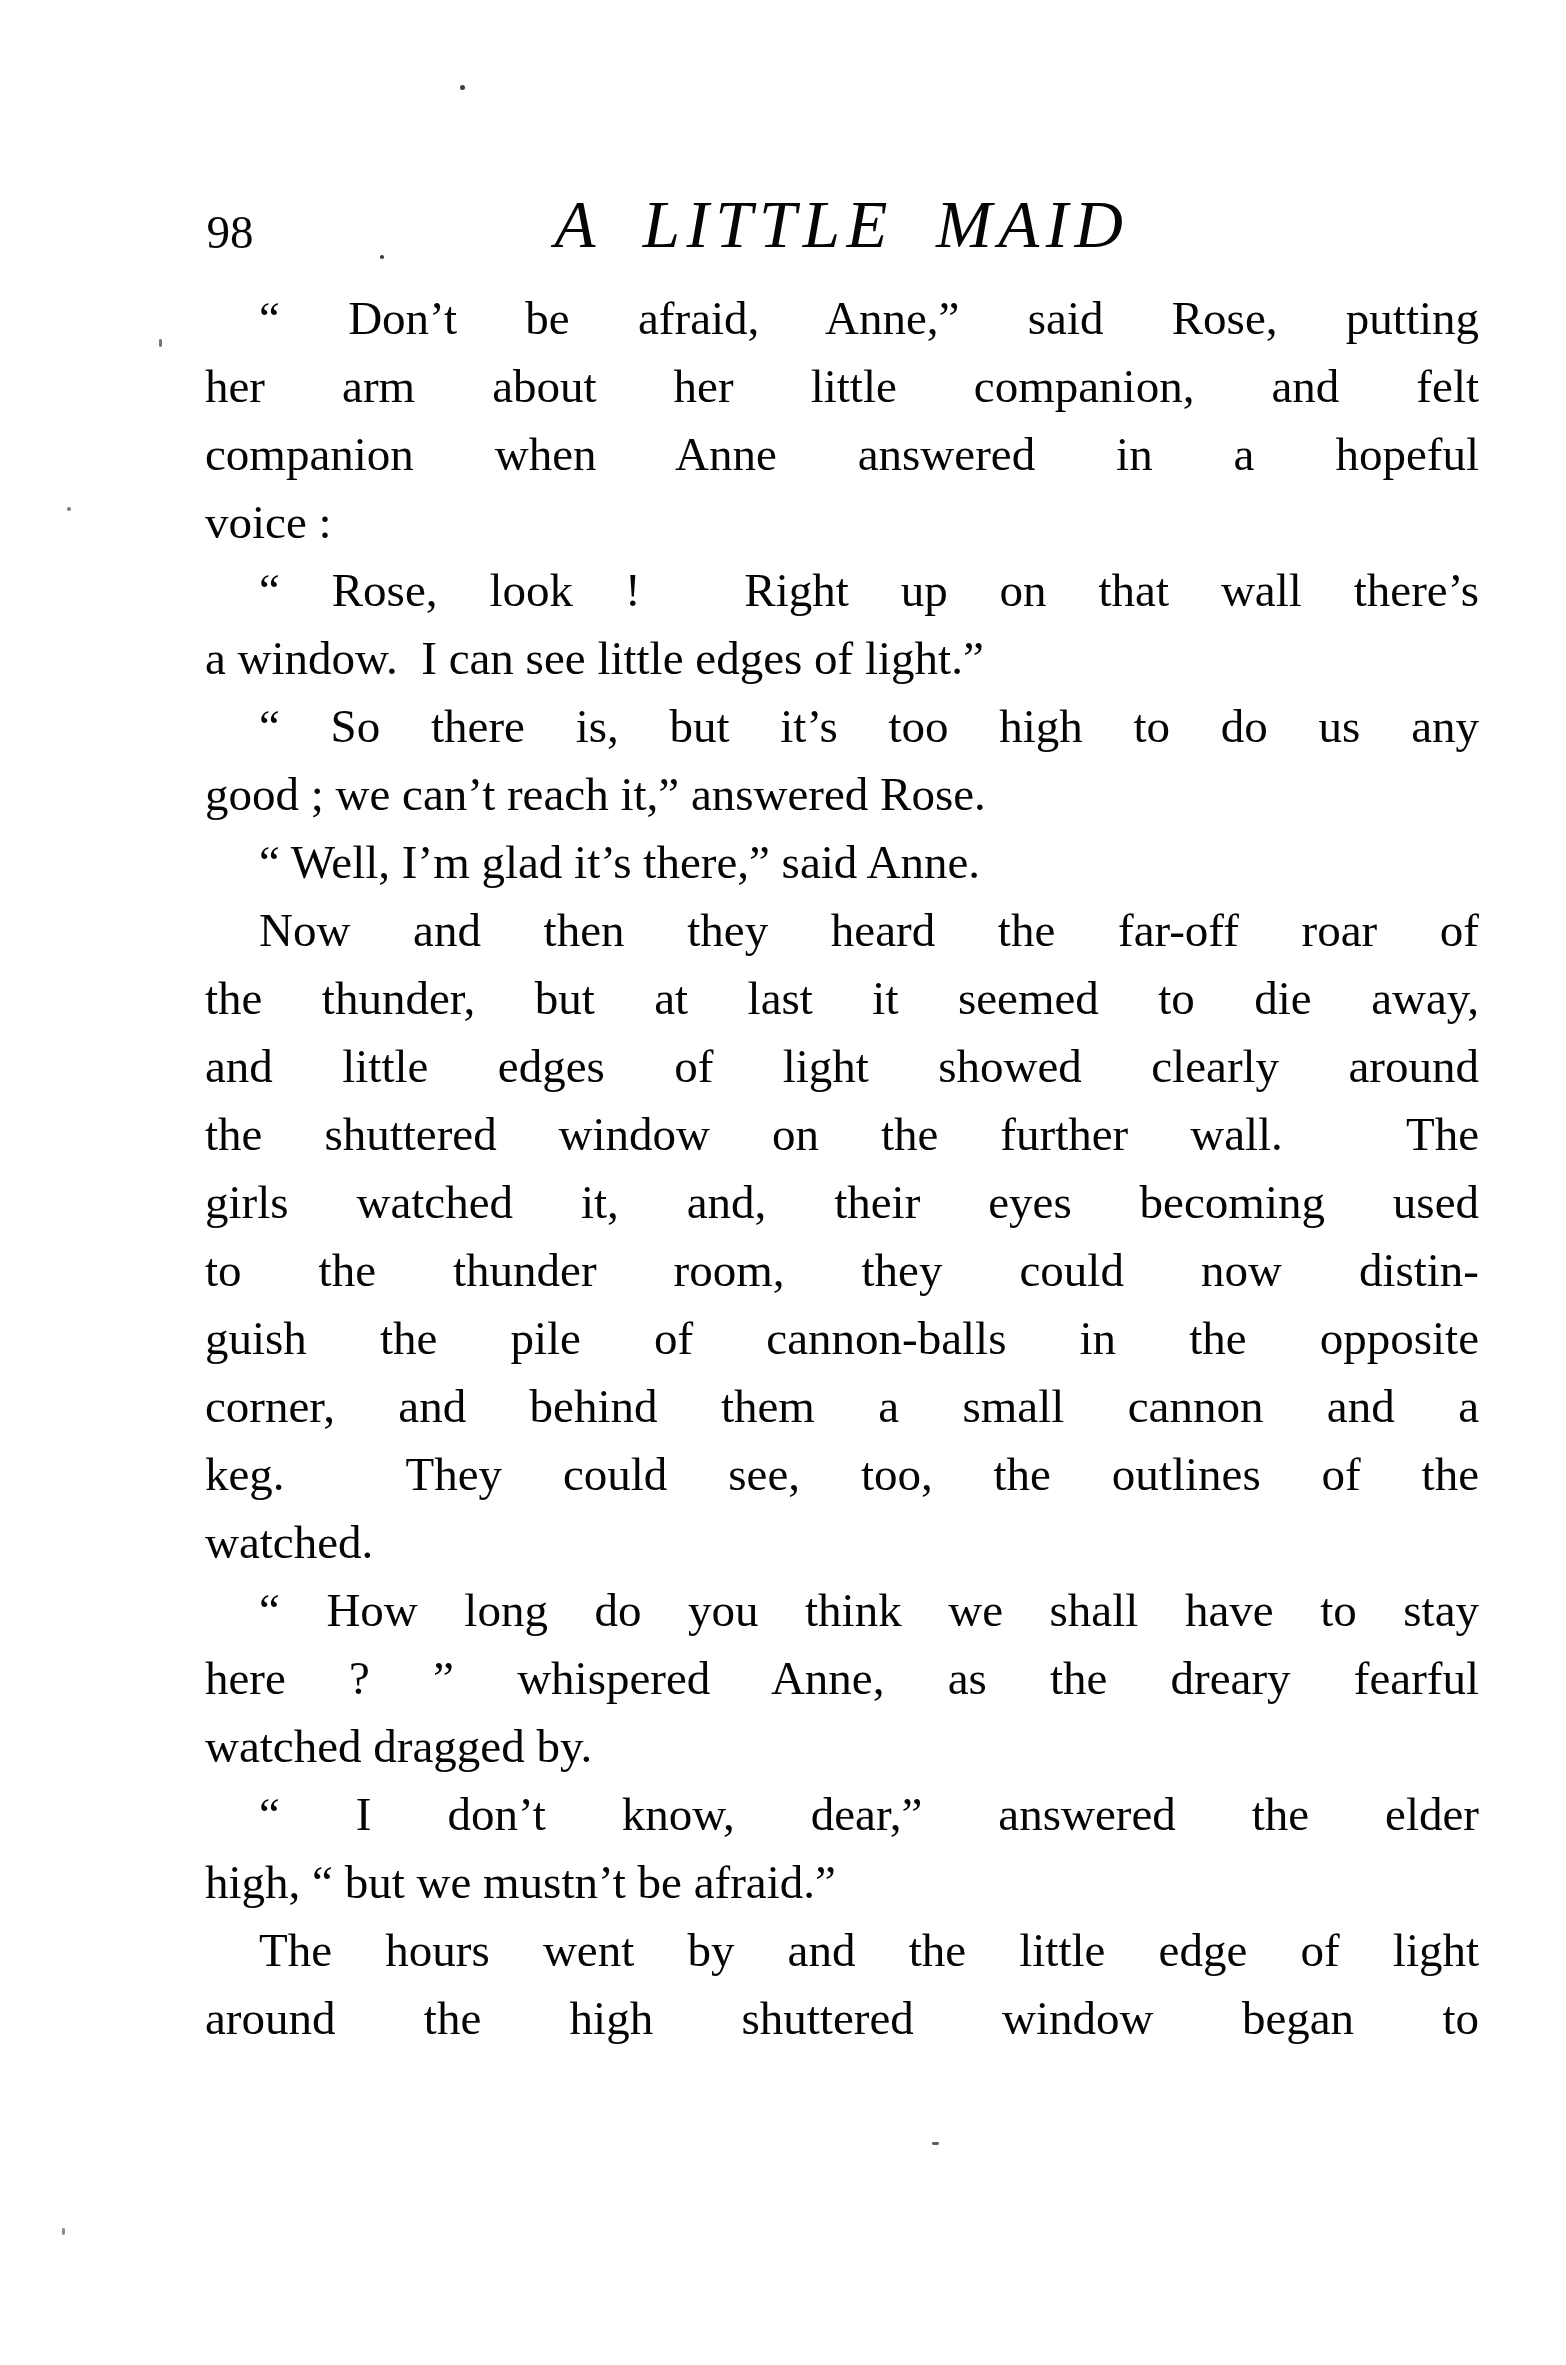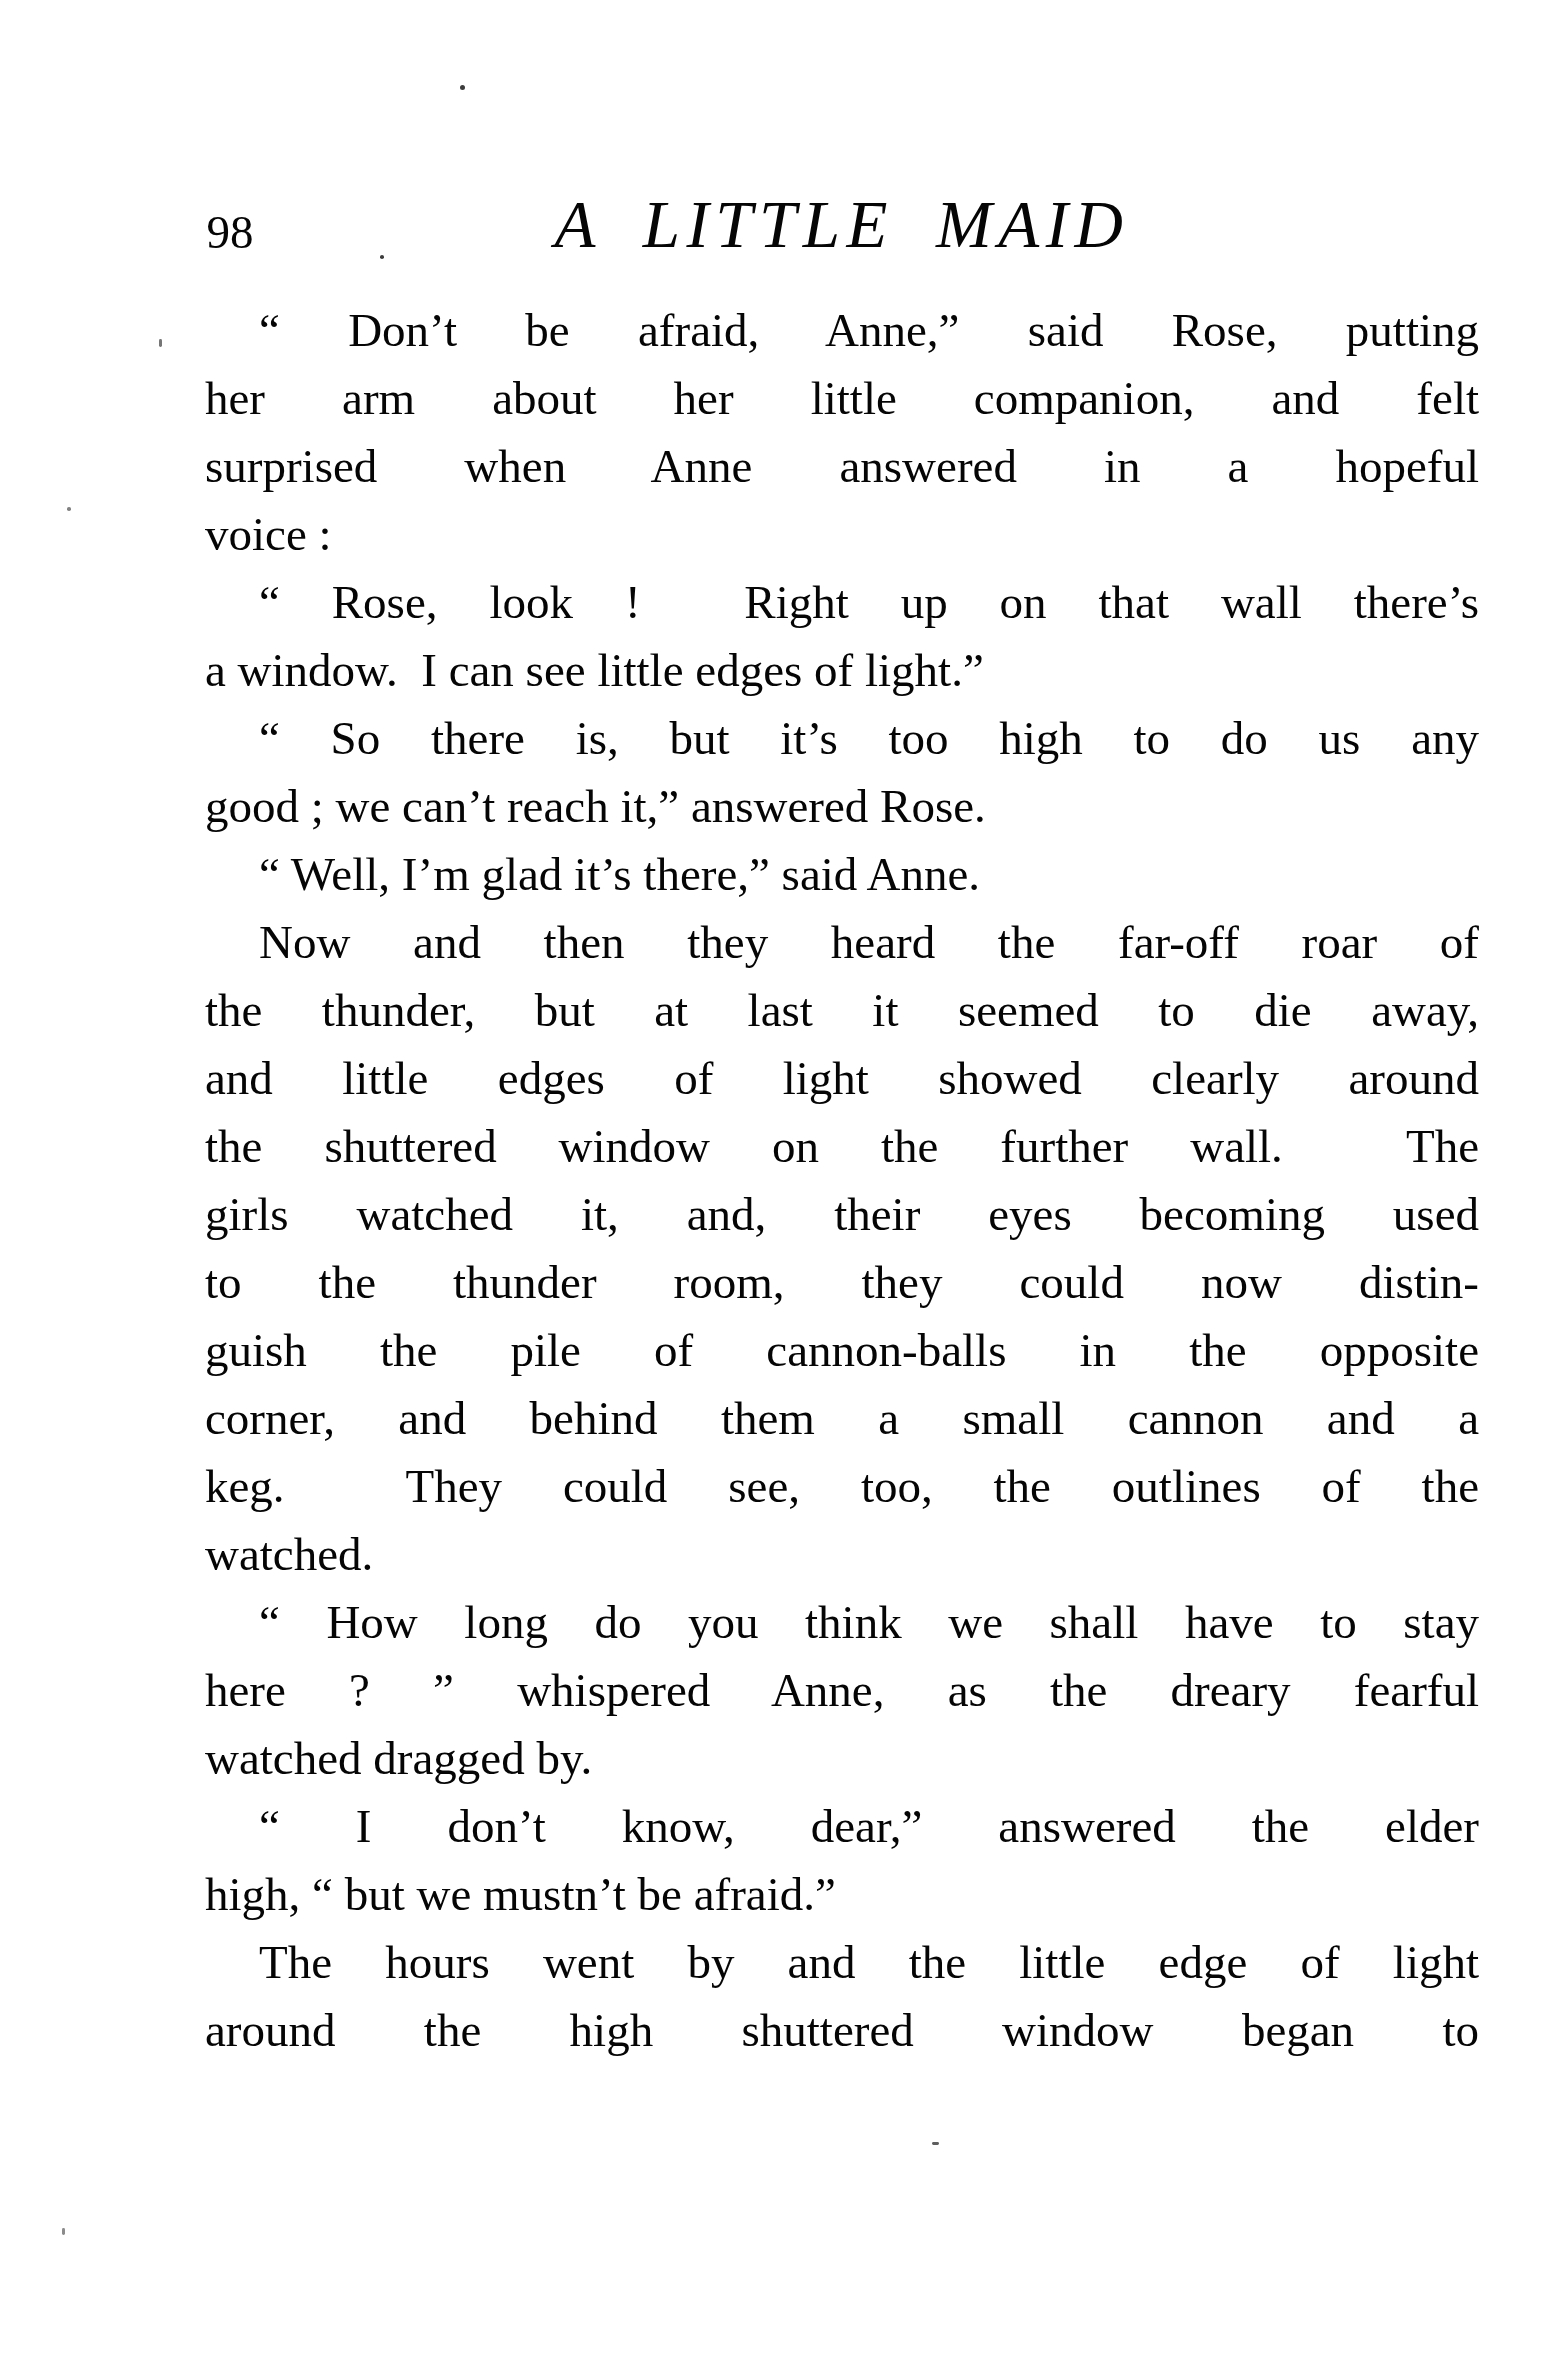--- a/index.html
+++ b/index.html
@@ -33,21 +33,21 @@
     font-style: italic;
     font-size: 67px;
     line-height: 1;
     letter-spacing: 6.5px;
     word-spacing: 18.7px;
     padding-top: 5.7px;
   }
 
   .body-text {
     position: absolute;
-    top: 296px;
+    top: 284px;
     left: 205px;
     width: 1274px;
   }
   .para { margin: 0; padding: 0; }
   .line {
     height: 68px;
     line-height: 68px;
     font-size: 47px;
     text-align: justify;
     text-align-last: justify;
@@ -70,21 +70,21 @@
   <div class="page-header">
     <span class="page-number">98</span>
     <div class="running-title">A LITTLE MAID</div>
   </div>
 
   <div class="body-text">
 
     <div class="para">
       <div class="line indent">“ Don’t be afraid, Anne,” said Rose, putting</div>
       <div class="line">her arm about her little companion, and felt</div>
-      <div class="line">surprised when Anne answered in a hopeful</div>
+      <div class="line">companion when Anne answered in a hopeful</div>
       <div class="line last">voice&nbsp;:</div>
     </div>
 
     <div class="para">
       <div class="line indent">“ Rose, look&nbsp;!&nbsp; Right up on that wall there’s</div>
       <div class="line last">a window.&nbsp; I can see little edges of light.”</div>
     </div>
 
     <div class="para">
       <div class="line indent">“ So there is, but it’s too high to do us any</div>

